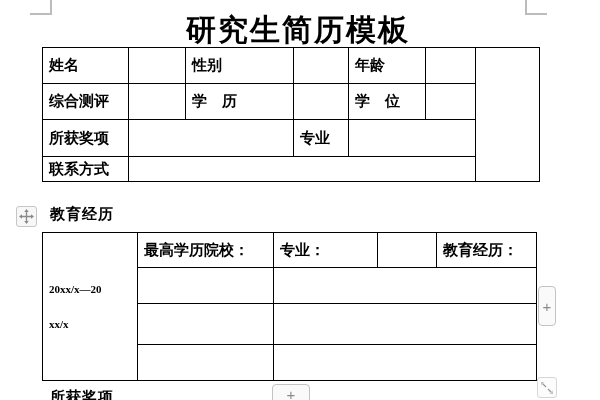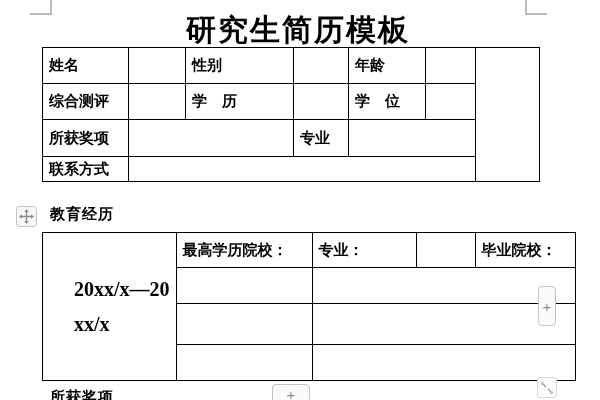--- a/index.html
+++ b/index.html
@@ -23,21 +23,21 @@
      vertical-align:middle;overflow:hidden;white-space:nowrap;}
   td.blank{padding:0;}
 
   #info-table{left:42px;top:47px;}
   #edu-table{left:42px;top:232px;}
 
   .section-heading{position:absolute;font-size:15px;font-weight:bold;letter-spacing:1px;}
   #edu-heading{left:50px;top:205px;}
   #awards-heading{left:50px;top:388px;}
 
-  .period-cell div{line-height:35px;font-size:20px;font-weight:bold;margin-left:25px;}
+  .period-cell div{line-height:35px;font-size:11px;font-weight:bold;}
 
   .move-handle{
     position:absolute;left:16px;top:206px;width:21px;height:21px;box-sizing:border-box;
     border:1px solid #c6c6c6;border-radius:3px;background:#f7f7f7;
     display:flex;align-items:center;justify-content:center;cursor:move;
   }
   .add-btn{
     position:absolute;box-sizing:border-box;
     border:1px solid #c3c3c3;border-radius:4px;background:#fafafa;
     color:#8a8a8a;display:flex;align-items:center;justify-content:center;
@@ -123,21 +123,21 @@
   </colgroup>
   <tbody>
       <tr style="height:35px">
     <td class="period-cell" rowspan="4">
       <div>20xx/x—20</div>
       <div>xx/x</div>
     </td>
     <td>最高学历院校：</td>
     <td>专业：</td>
     <td class="blank"></td>
-    <td>毕业院校：</td>
+    <td>教育经历：</td>
   </tr>
   <tr style="height:36px">
     <td class="blank"></td>
     <td class="blank" colspan="3"></td>
   </tr>
   <tr style="height:41px">
     <td class="blank"></td>
     <td class="blank" colspan="3"></td>
   </tr>
   <tr style="height:36px">

